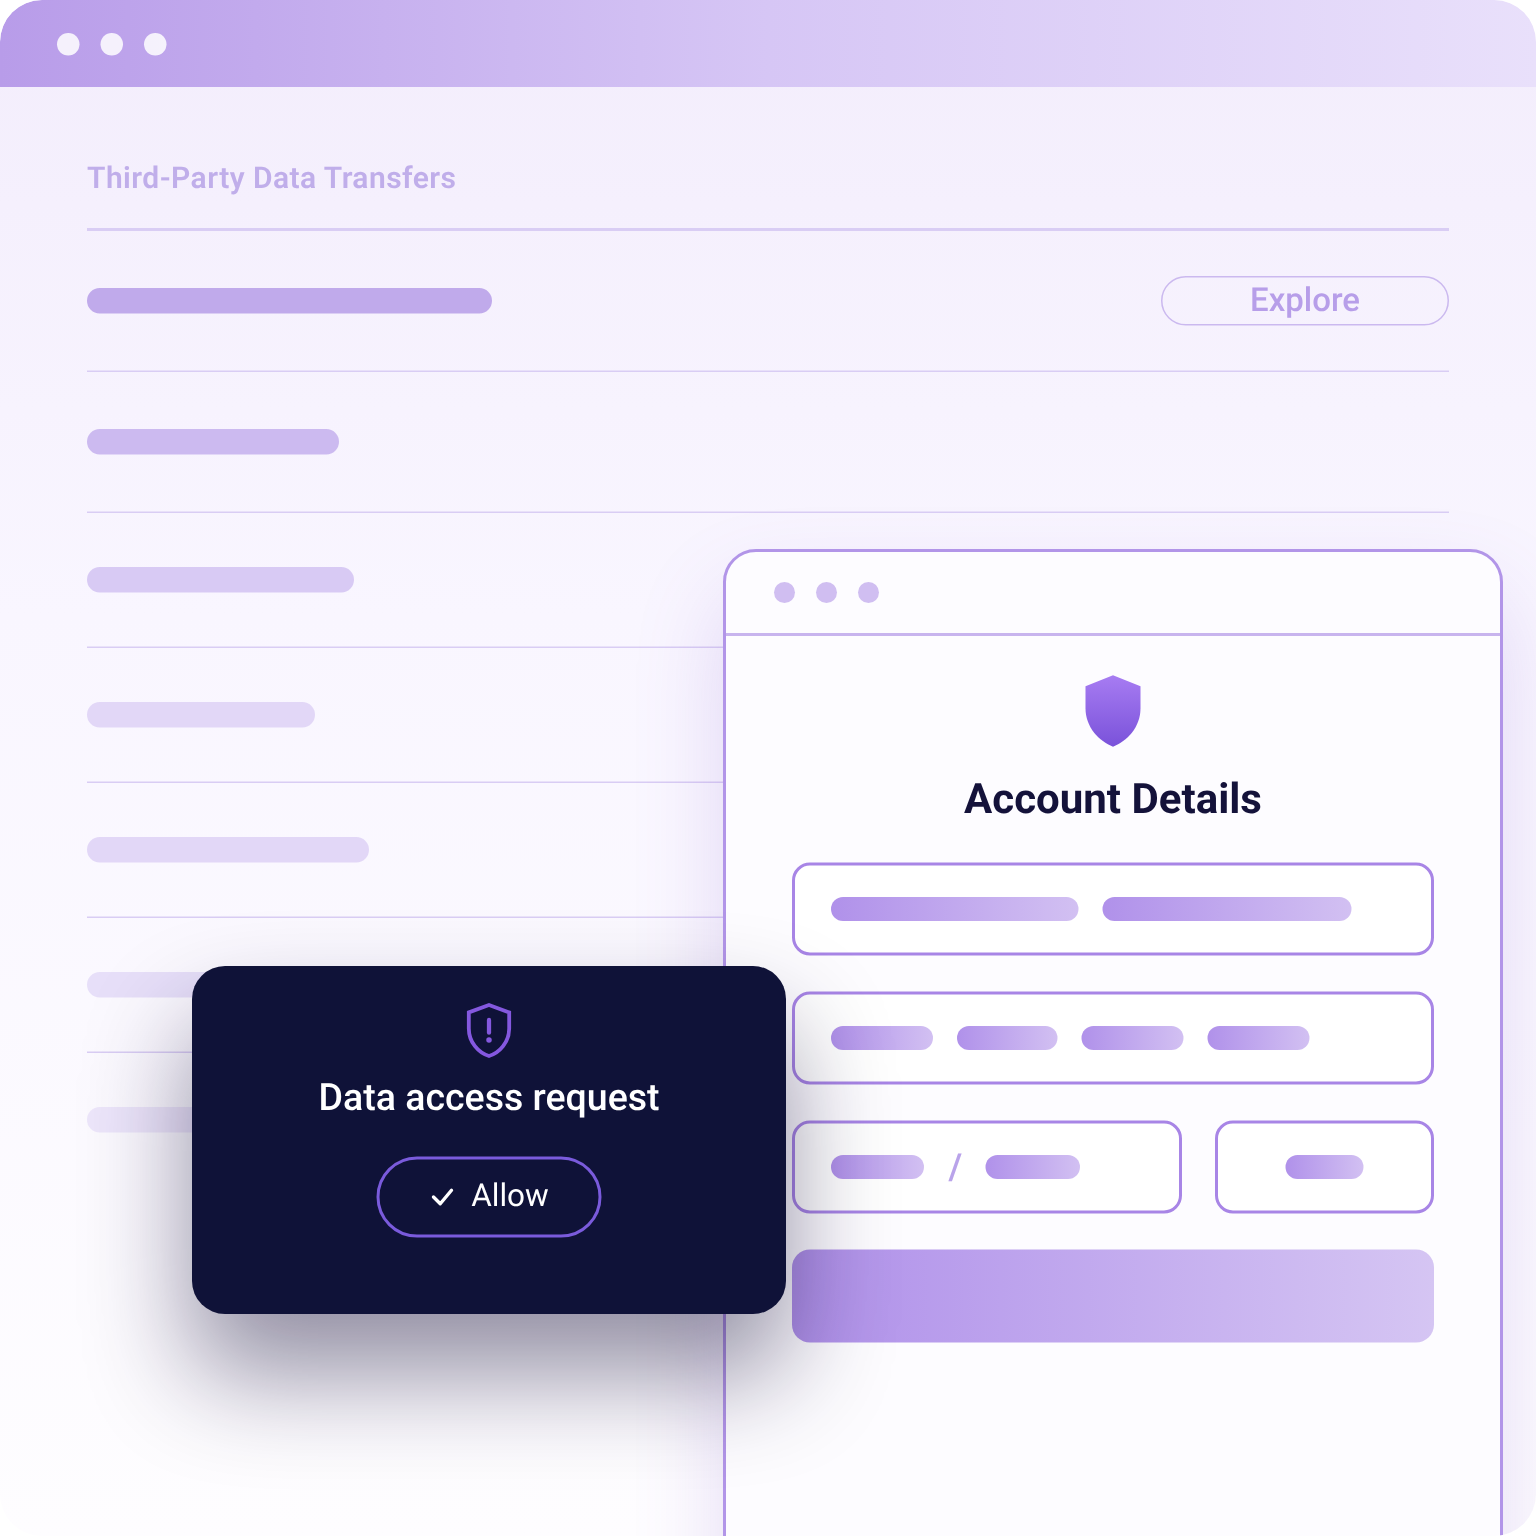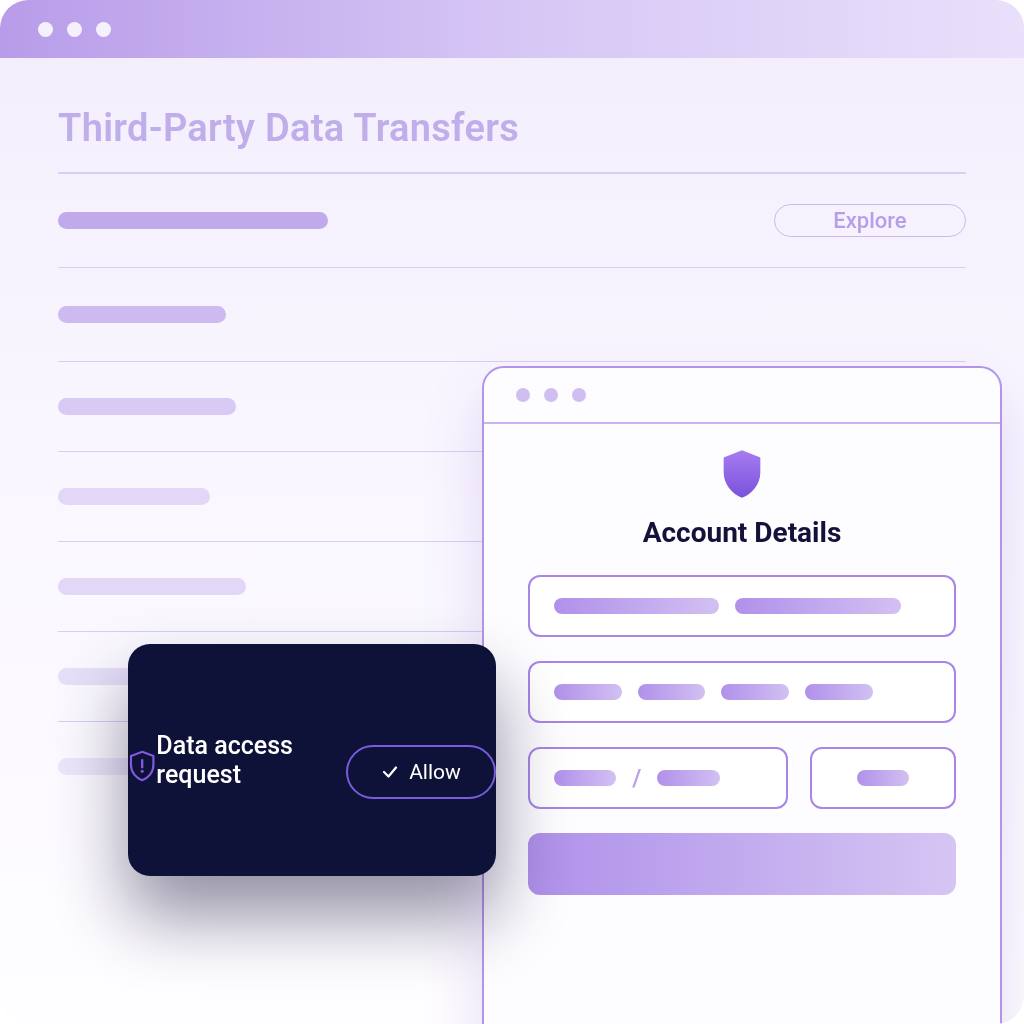--- a/index.html
+++ b/index.html
@@ -36,21 +36,21 @@
   }
   .main-titlebar .dot {
     width: 15px; height: 15px; border-radius: 50%;
     background: rgba(255,255,255,0.85);
     margin-right: 14px;
   }
   .main-body {
     padding: 48px 58px 400px 58px;
   }
   .page-title {
-    font-size: 38px;
+    font-size: 20px;
     font-weight: 600;
     color: #c0aeea;
     letter-spacing: 0.3px;
   }
   .hr {
     height: 1.5px;
     background: #d9cdf4;
     margin-top: 22px;
   }
   .row {
@@ -145,26 +145,26 @@
   .submit-bar {
     width: 100%; height: 62px; border-radius: 12px;
     background: linear-gradient(90deg, #b091ea, #d5c5f3);
   }
 
   
   .modal {
     position: absolute;
     top: 644px;
     left: 128px;
-    width: 368px;
+    width: 396px;
     height: 232px;
     background: #0f1238;
     border-radius: 22px;
     box-shadow: 0 40px 70px rgba(18, 11, 50, 0.45);
-    display: flex; flex-direction: row;
+    display: flex; flex-direction: column;
     align-items: center;
     padding-top: 24px;
   }
   .modal-shield {
     width: 34px; height: 38px; margin-bottom: 12px;
   }
   .modal-title {
     font-size: 25px;
     font-weight: 500;
     color: #ffffff;

